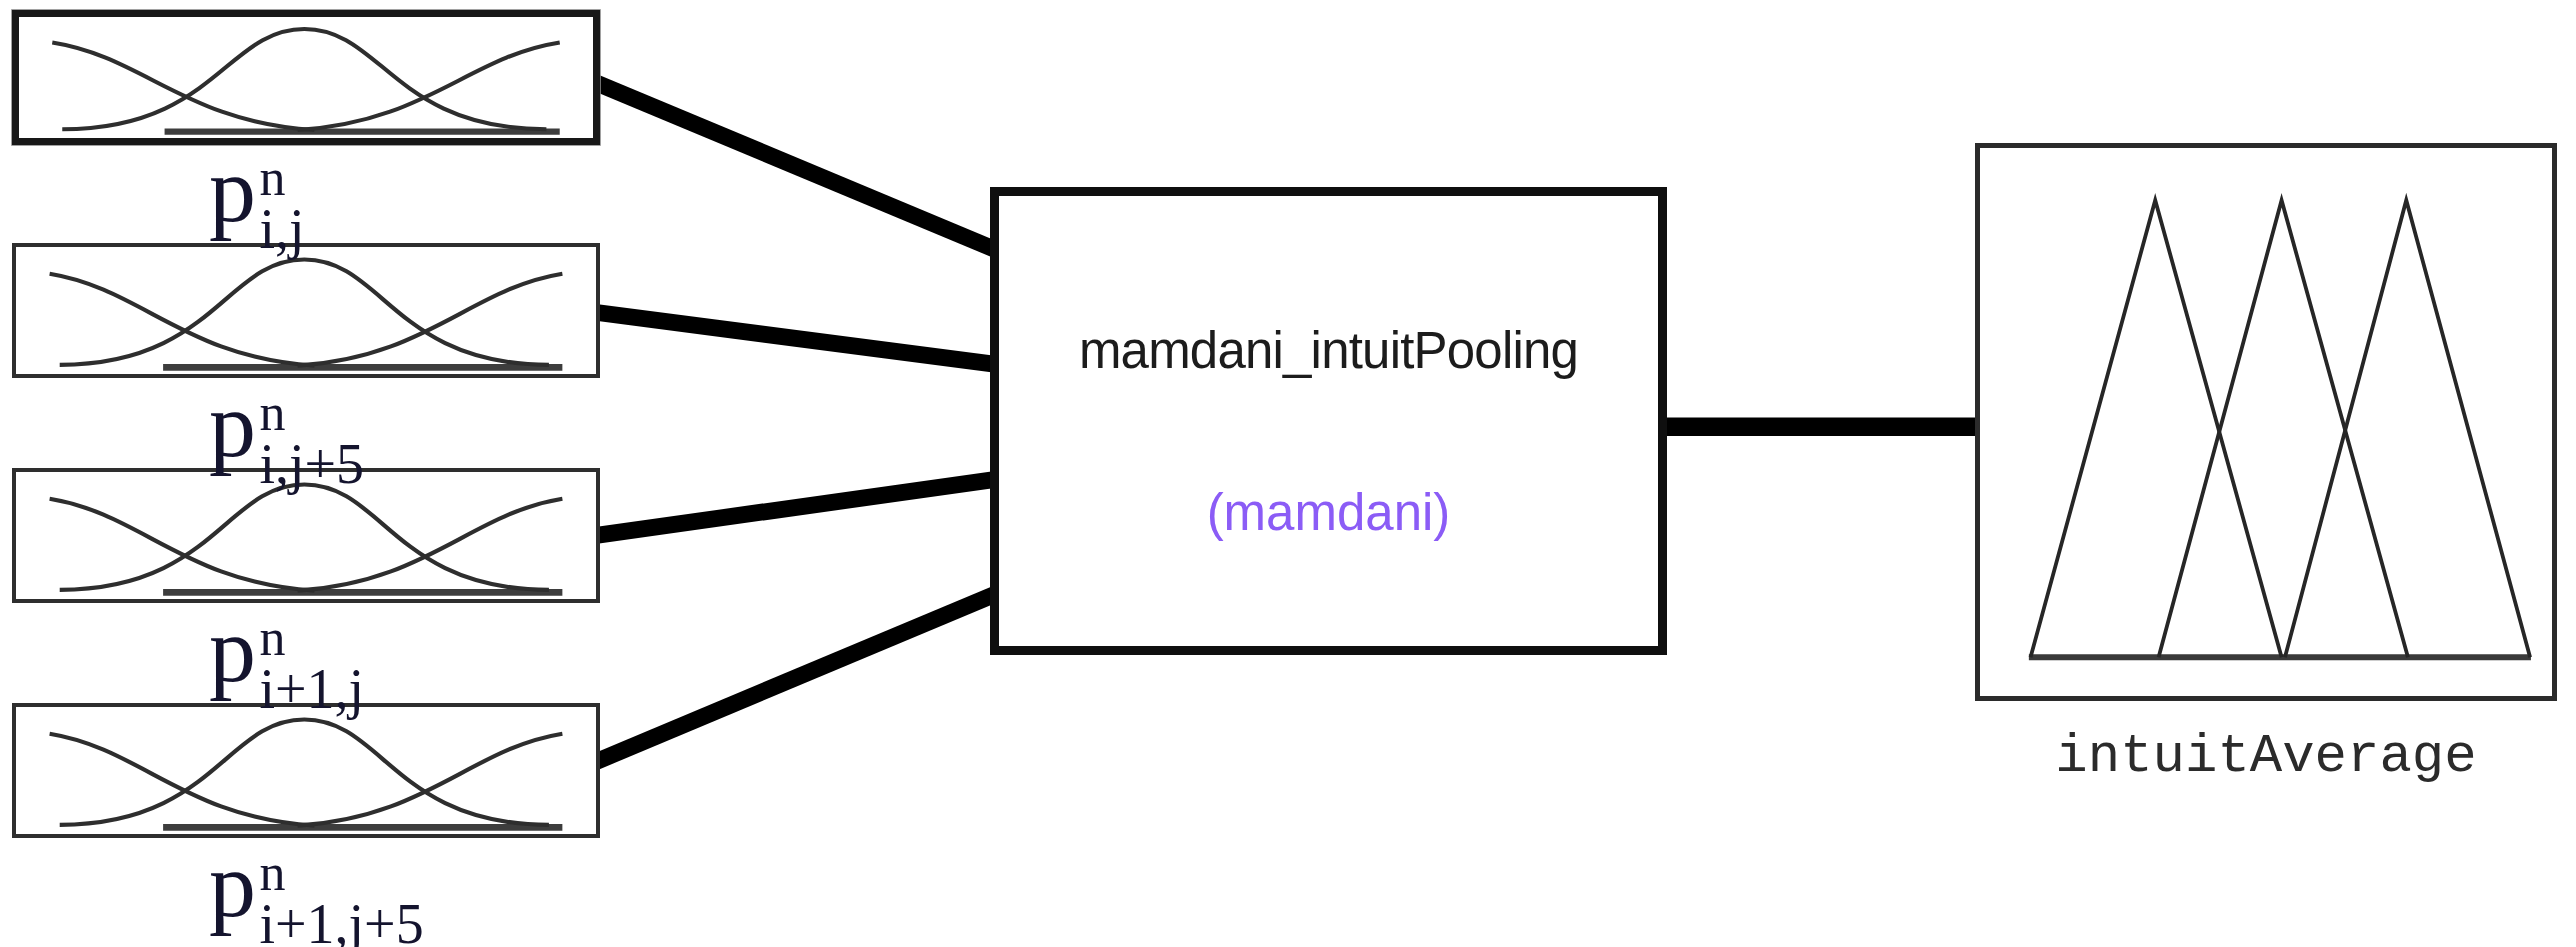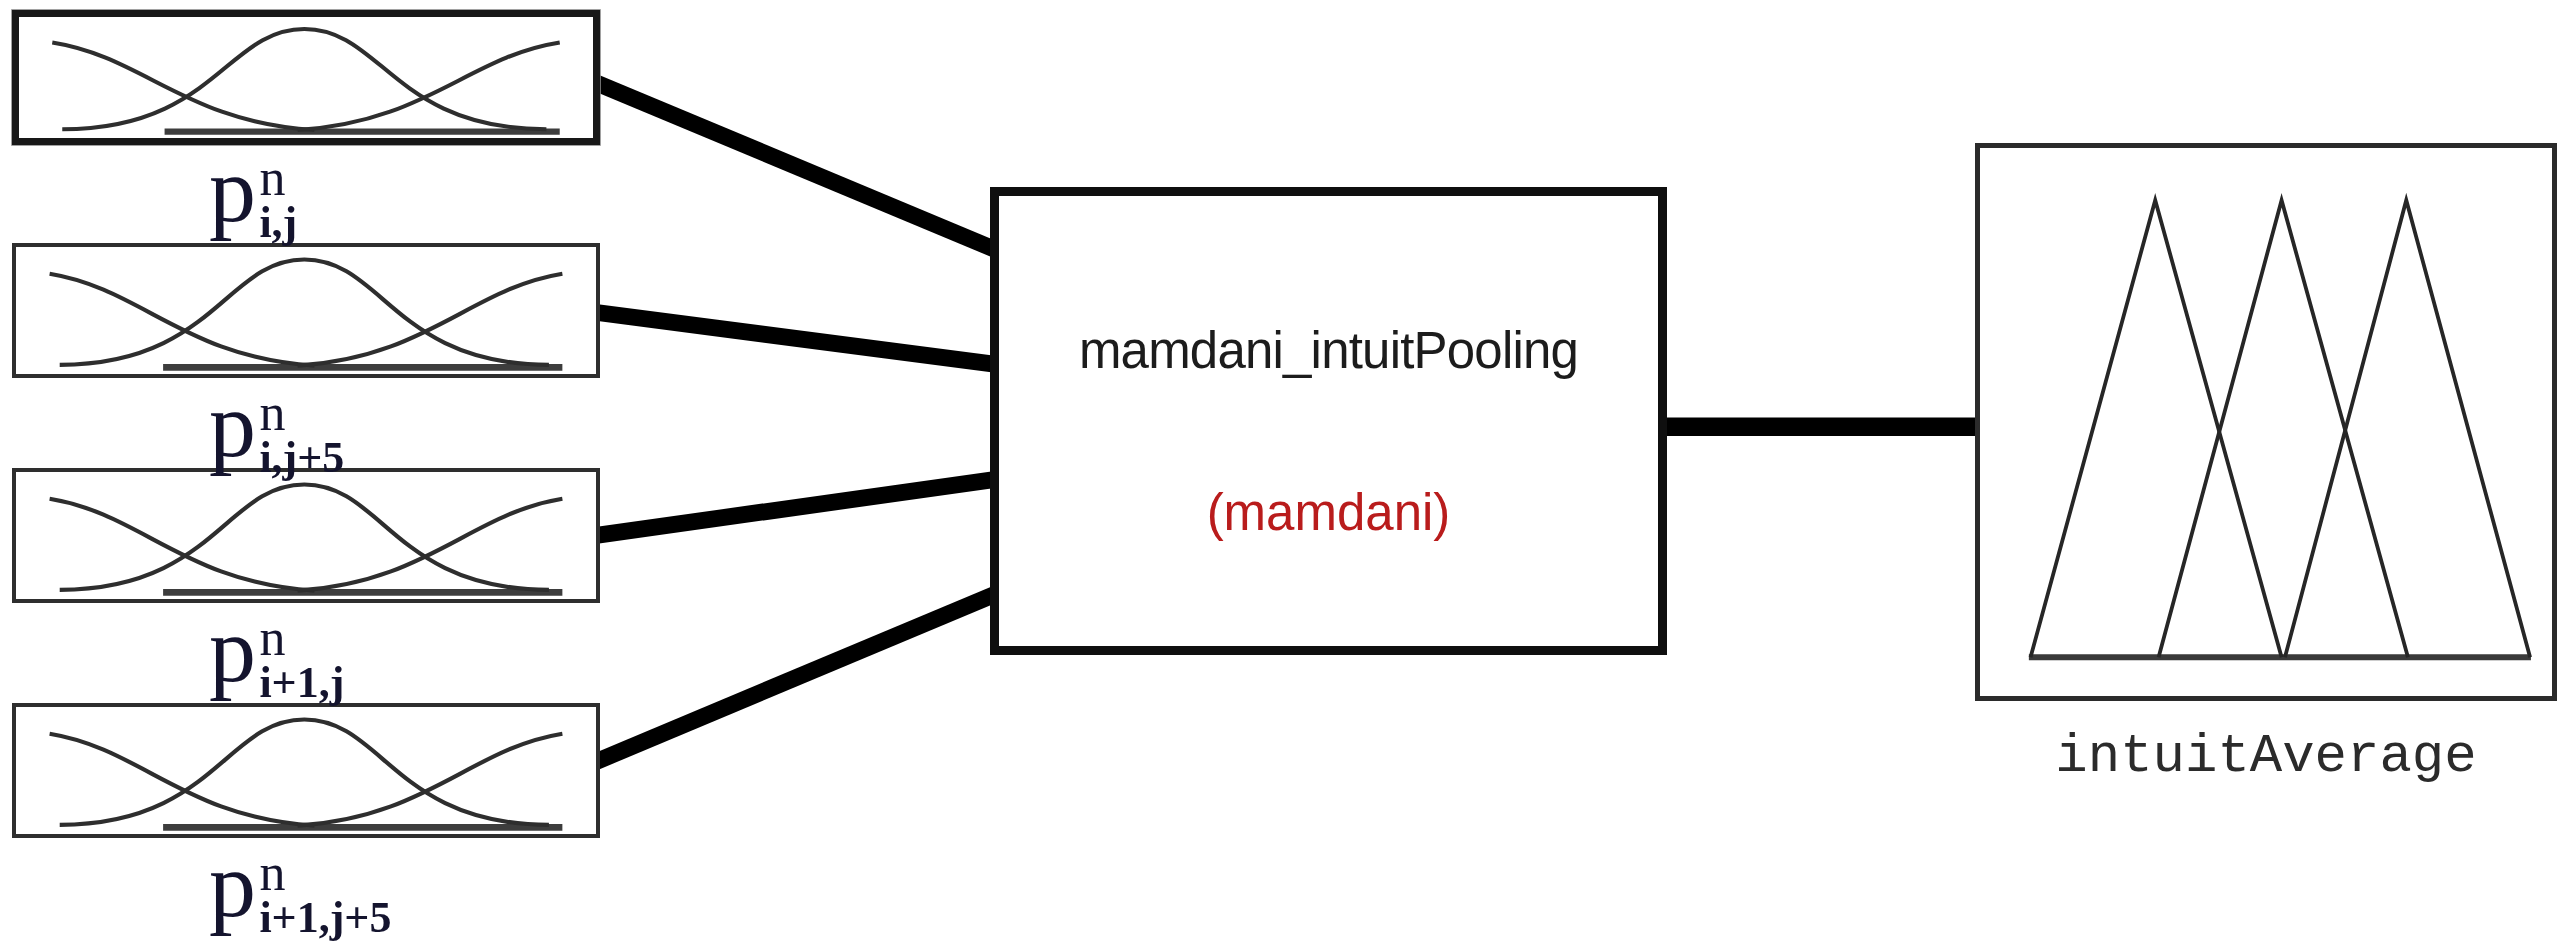--- a/index.html
+++ b/index.html
@@ -63,23 +63,22 @@
     margin-left: 3.4px;
   }
   .psup {
     display: block;
     font-size: 52px;
     line-height: 1;
     height: 49px;
   }
   .psub {
     display: block;
-    font-size: 44px;
+    font-size: 56px;
     line-height: 1;
-    font-weight: bold;
   }
   #fis-box {
     position: absolute;
     left: 990px;
     top: 187px;
     width: 677px;
     height: 468px;
     background: #ffffff;
     border: 9.3px solid #0f0f0f;
     box-sizing: border-box;
@@ -96,21 +95,21 @@
     color: #1c1c1c;
     white-space: nowrap;
   }
   .fis-type {
     position: absolute;
     left: 0;
     right: 0;
     top: 287px;
     text-align: center;
     font-size: 51px;
-    color: #b91c1c;
+    color: #8b5cf6;
     white-space: nowrap;
   }
   #output-box {
     position: absolute;
     left: 1975px;
     top: 143px;
     width: 582px;
     height: 558px;
     background: #ffffff;
     border: 5px solid #2b2b2b;

